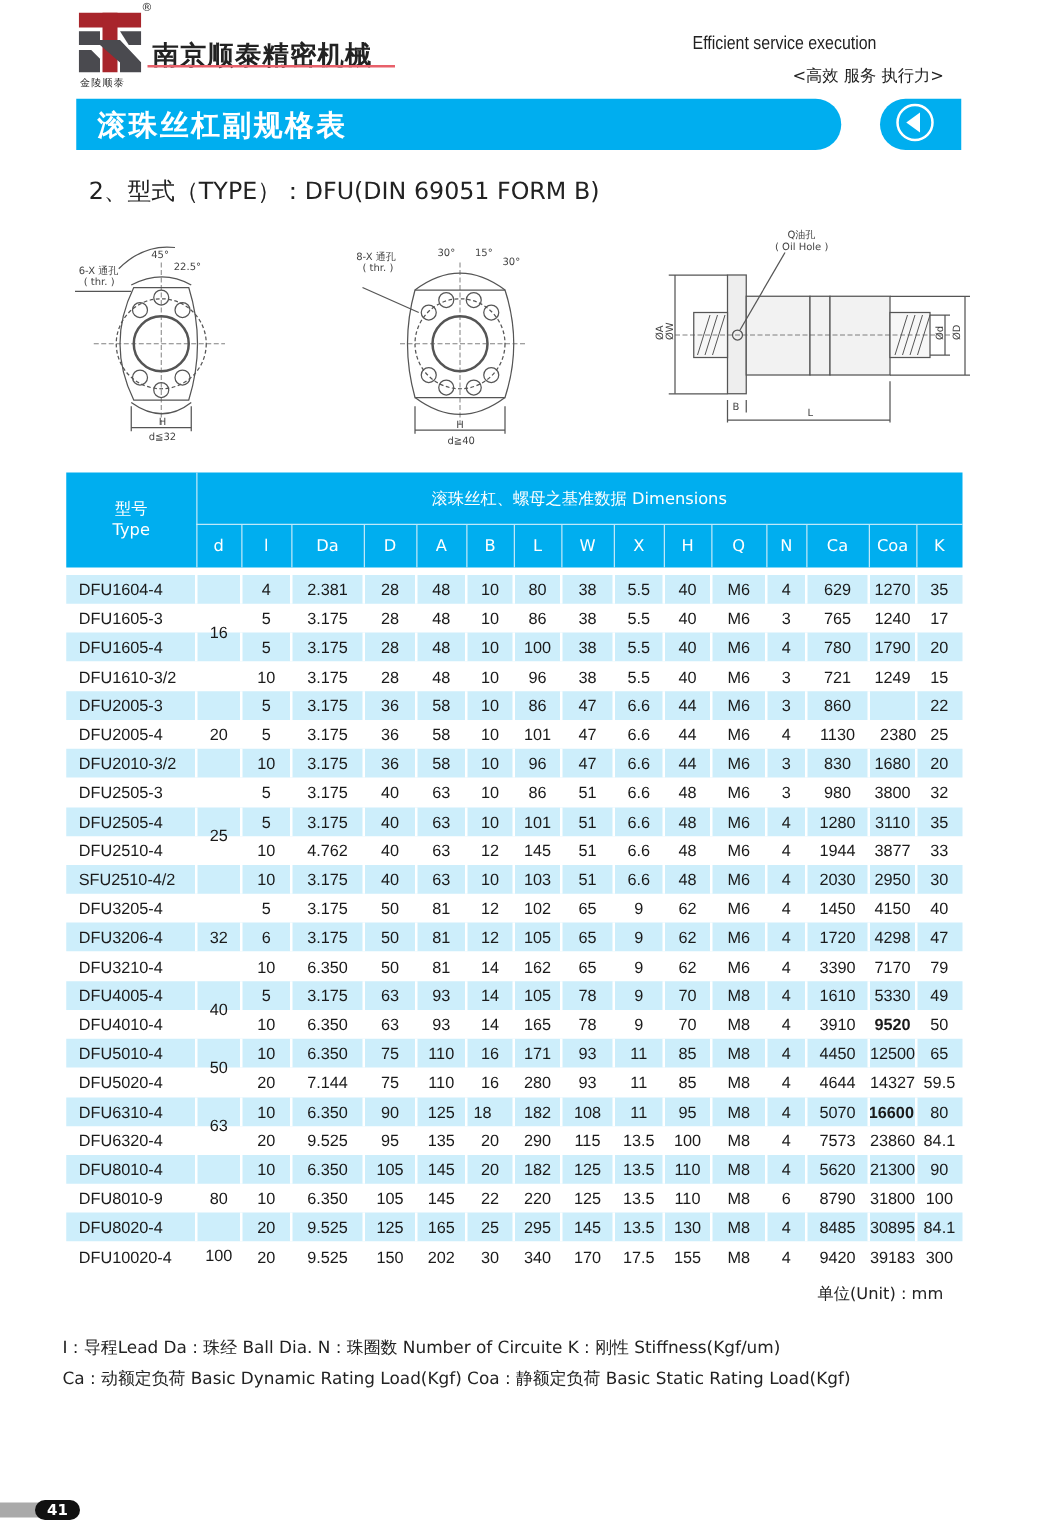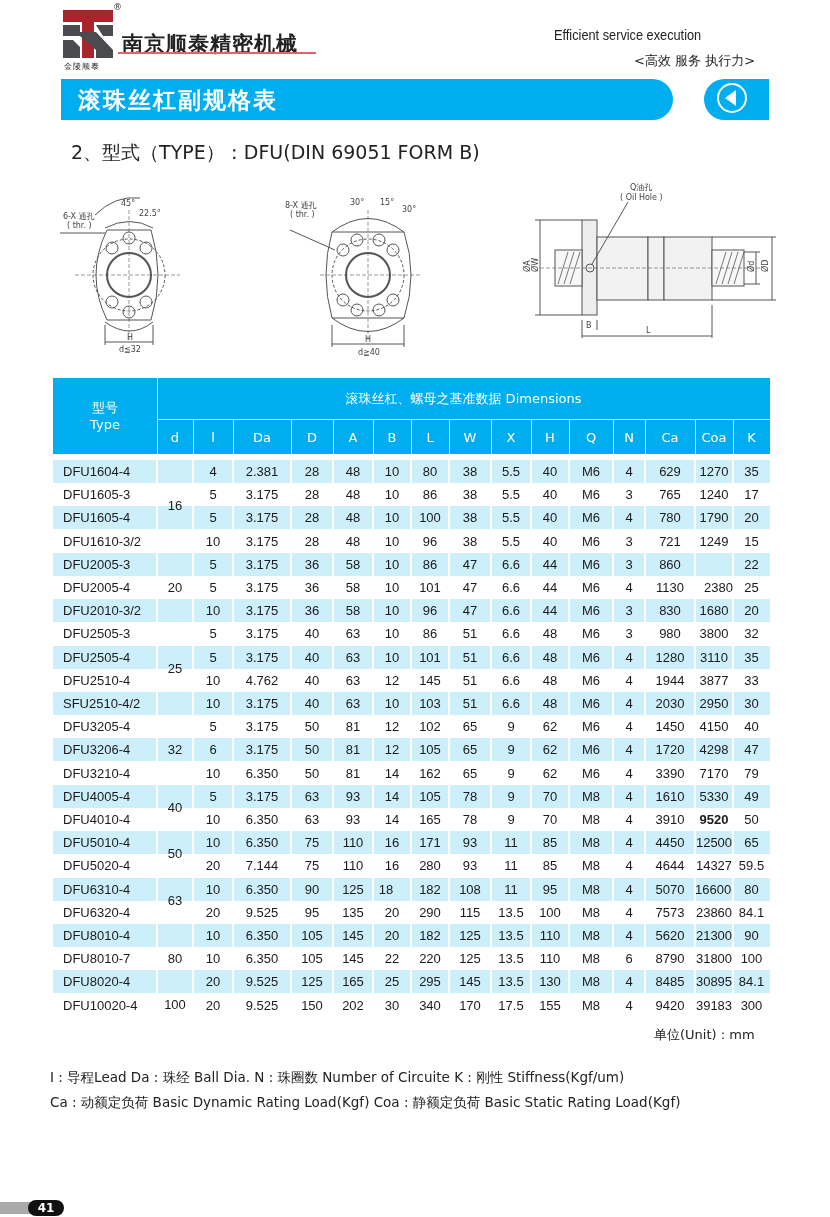--- a/index.html
+++ b/index.html
@@ -661,21 +661,21 @@
         <div class="cell" style="left: 238px; width: 42px;">90</div>
         <div class="cell" style="left: 280px; width: 40px;">125</div>
         <div class="cell" style="left: 320px; width: 26px;">18</div>
         <div class="cell" style="left: 358px; width: 38px;">182</div>
         <div class="cell" style="left: 396px; width: 42px;">108</div>
         <div class="cell" style="left: 438px; width: 40px;">11</div>
         <div class="cell" style="left: 478px; width: 38px;">95</div>
         <div class="cell" style="left: 516px; width: 44px;">M8</div>
         <div class="cell" style="left: 560px; width: 32px;">4</div>
         <div class="cell" style="left: 592px; width: 50px;">5070</div>
-        <div class="cell" style="left: 642px; width: 26px;">16600</div>
+        <div class="cell" style="left: 642px; width: 26px; font-weight: bold;">16600</div>
         <div class="cell" style="left: 680px; width: 37px;">80</div>
         <div class="sep" style="left: 103px;"></div>
         <div class="sep" style="left: 139px;"></div>
         <div class="sep" style="left: 179px;"></div>
         <div class="sep" style="left: 237px;"></div>
         <div class="sep" style="left: 279px;"></div>
         <div class="sep" style="left: 319px;"></div>
         <div class="sep" style="left: 357px;"></div>
         <div class="sep" style="left: 395px;"></div>
         <div class="sep" style="left: 437px;"></div>
@@ -729,21 +729,21 @@
         <div class="sep" style="left: 395px;"></div>
         <div class="sep" style="left: 437px;"></div>
         <div class="sep" style="left: 477px;"></div>
         <div class="sep" style="left: 515px;"></div>
         <div class="sep" style="left: 559px;"></div>
         <div class="sep" style="left: 591px;"></div>
         <div class="sep" style="left: 641px;"></div>
         <div class="sep" style="left: 679px;"></div>
       </div>
       <div class="row" style="top: 569.2px;">
-        <div class="cell type" style="left: 0px; width: 104px;">DFU8010-7</div>
+        <div class="cell type" style="left: 0px; width: 104px;">DFU8010-9</div>
         <div class="cell" style="left: 140px; width: 40px;">10</div>
         <div class="cell" style="left: 180px; width: 58px;">6.350</div>
         <div class="cell" style="left: 238px; width: 42px;">105</div>
         <div class="cell" style="left: 280px; width: 40px;">145</div>
         <div class="cell" style="left: 320px; width: 38px;">22</div>
         <div class="cell" style="left: 358px; width: 38px;">220</div>
         <div class="cell" style="left: 396px; width: 42px;">125</div>
         <div class="cell" style="left: 438px; width: 40px;">13.5</div>
         <div class="cell" style="left: 478px; width: 38px;">110</div>
         <div class="cell" style="left: 516px; width: 44px;">M8</div>

